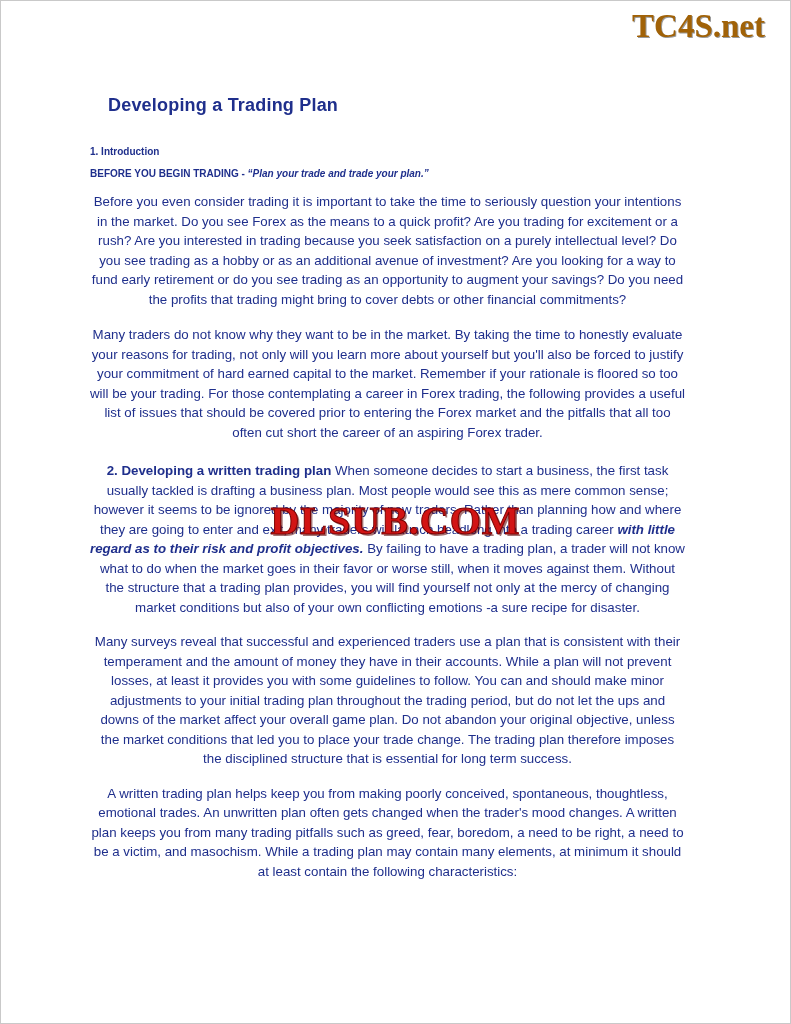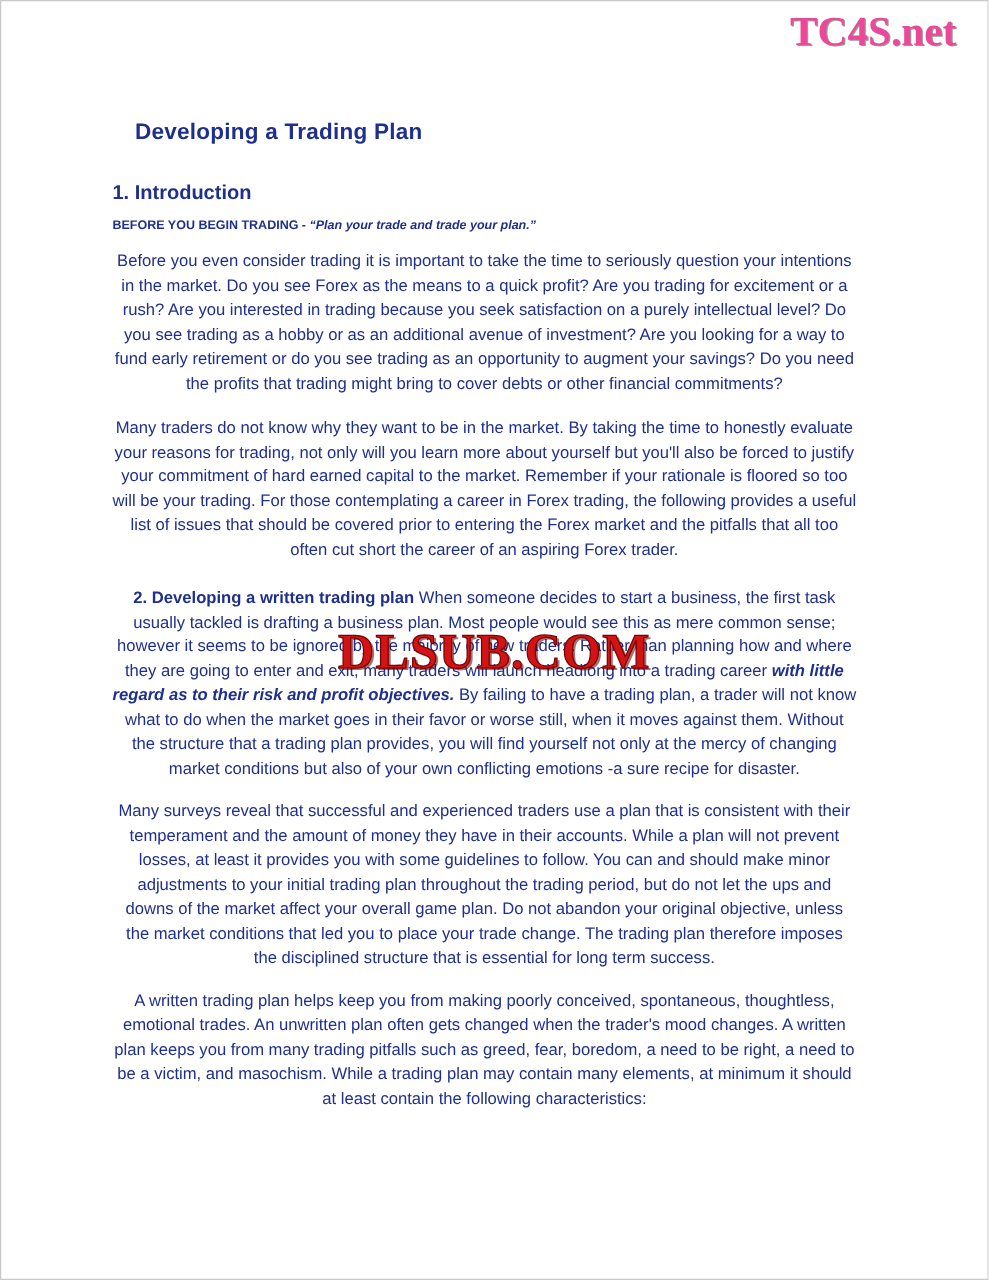--- a/index.html
+++ b/index.html
@@ -29,21 +29,21 @@
   }
 
   
   .brand-top {
     position: absolute;
     right: 26px;
     top: 8px;
     font-family: "Liberation Serif", serif;
     font-weight: bold;
     font-size: 33px;
-    color: #ec4899;
+    color: #a16207;
     letter-spacing: 0px;
     text-shadow: 1px 1px 0 #9a9a9a;
   }
 
   
   .brand-bottom {
     position: absolute;
     right: 22px;
     bottom: 20px;
     font-family: "Liberation Serif", serif;
@@ -79,21 +79,21 @@
 
   h1.doc-title {
     font-size: 18px;
     font-weight: bold;
     color: #1f2f8c;
     margin: 0 0 30px 18px;
     letter-spacing: 0.2px;
   }
 
   .section-head {
-    font-size: 16px;
+    font-size: 10px;
     font-weight: bold;
     color: #1f2f8c;
     margin: 0 0 11px 0;
   }
 
   .lead-line {
     font-size: 10px;
     color: #1f2f8c;
     font-weight: bold;
     margin: 0 0 13px 0;

